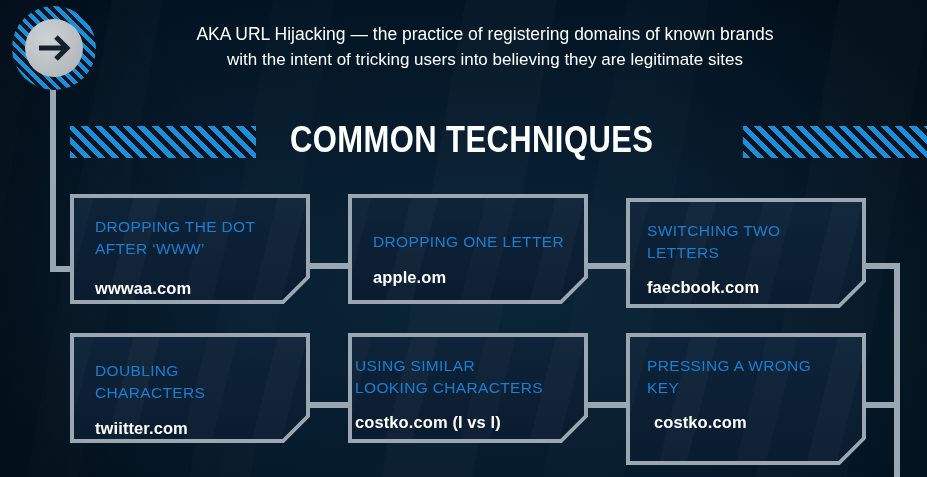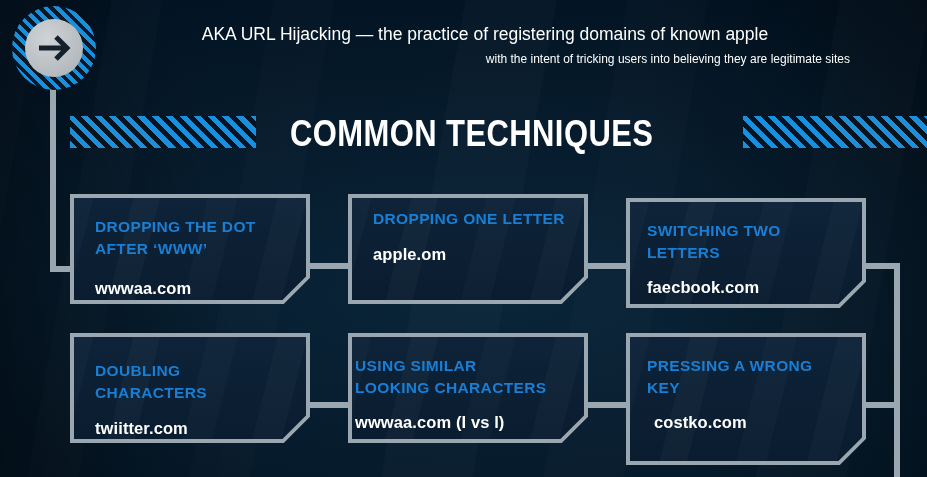--- a/index.html
+++ b/index.html
@@ -39,21 +39,21 @@
         #1a8fdb 0 4px, #0b1722 4px 8px);
   }
   #badge .disc{
     position:absolute;left:13px;top:13px;width:58px;height:58px;border-radius:50%;
     background:radial-gradient(circle at 38% 34%, #cfd3d6 0%, #b9bec2 60%, #a9aeb3 100%);
   }
   #badge svg{position:absolute;left:13px;top:13px;}
 
   
   #titlerow{position:absolute;left:0;top:116px;width:927px;height:42px;z-index:4;
-            display:flex;align-items:flex-start;}
+            display:flex;align-items:flex-end;}
   .stripebar{
     height:32px;
     background:repeating-linear-gradient(45deg,
         #1a8fdb 0 5px, #07131e 5px 10px);
   }
   #bar-left{width:218px;margin-left:70px;}
   #bar-right{width:216px;margin-left:31px;}
   #maintitle{
     flex:0 0 auto;margin-left:34px;
     color:#ffffff;font-size:36px;line-height:36px;font-weight:bold;
@@ -90,21 +90,21 @@
         0 0, 100% 0, 100% calc(100% - 26px), calc(100% - 26px) 100%, 0 100%,
         0 4px, 4px 4px, 4px calc(100% - 4px), calc(100% - 27.6px) calc(100% - 4px),
         calc(100% - 4px) calc(100% - 27.6px), calc(100% - 4px) 4px, 0 4px);
     clip-path:polygon(
         0 0, 100% 0, 100% calc(100% - 26px), calc(100% - 26px) 100%, 0 100%,
         0 4px, 4px 4px, 4px calc(100% - 4px), calc(100% - 27.6px) calc(100% - 4px),
         calc(100% - 4px) calc(100% - 27.6px), calc(100% - 4px) 4px, 0 4px);
   }
   .card .content{position:absolute;inset:0;padding:22px 18px 0 25px;}
   .card .heading{
-    color:#1a7fd4;font-size:15.5px;font-weight:bold;line-height:1.42;
+    color:#1a7fd4;font-size:15.5px;font-weight:normal;line-height:1.42;
     letter-spacing:0.35px;text-transform:uppercase;
     white-space:pre-line;
   }
   .card .example{
     color:#ffffff;font-size:16.5px;font-weight:bold;line-height:1.2;
     margin-top:19px;letter-spacing:0.1px;
   }
   .card.indent .example{margin-left:7px;}
   .card.tight .example{margin-top:14px;}
 </style>
@@ -121,22 +121,22 @@
         <line x1="14" y1="29" x2="42" y2="29"></line>
         <polyline points="31,18 42,29 31,40" stroke-linejoin="miter"></polyline>
       </g>
     </svg>
   </div>
 
   <div class="conn" style="left:50px;top:78px;width:6px;height:194px;"></div>
   <div class="conn" style="left:50px;top:266px;width:30px;height:6px;"></div>
 
   <div style="position:absolute;left:120px;top:22px;width:730px;text-align:center;z-index:4;">
-    <div style="color:#ffffff;font-size:17.5px;line-height:25px;">AKA URL Hijacking — the practice of registering domains of known apple</div>
-    <div style="color:#ffffff;font-size:12px;line-height:25px;text-align:right;">with the intent of tricking users into believing they are legitimate sites</div>
+    <div style="color:#ffffff;font-size:17.5px;line-height:25px;">AKA URL Hijacking — the practice of registering domains of known brands</div>
+    <div style="color:#ffffff;font-size:17px;line-height:25px;">with the intent of tricking users into believing they are legitimate sites</div>
   </div>
 
   <div id="titlerow">
     <div id="bar-left" class="stripebar"></div>
     <div id="maintitle">COMMON TECHNIQUES</div>
     <div id="bar-right" class="stripebar"></div>
   </div>
 
   <div class="conn" style="left:308px;top:263px;width:44px;height:6px;"></div>
   <div class="conn" style="left:586px;top:263px;width:44px;height:6px;"></div>
@@ -154,21 +154,21 @@
     <div class="content">
       <div class="heading">DROPPING THE DOT
 AFTER ‘WWW’</div>
       <div class="example">wwwaa.com</div>
     </div>
   </div>
 
   <div class="card" style="left:348px;top:194px;width:240px;height:110px;">
     <div class="inner"></div>
     <div class="frame"></div>
-    <div class="content" style="padding-top:14px;">
+    <div class="content" style="padding-top:37px;">
       <div class="heading">DROPPING ONE LETTER</div>
       <div class="example" style="margin-top:15px;">apple.om</div>
     </div>
   </div>
 
   <div class="card tight" style="left:626px;top:198px;width:240px;height:110px;">
     <div class="inner"></div>
     <div class="frame"></div>
     <div class="content" style="padding-left:21px;">
       <div class="heading">SWITCHING TWO
@@ -185,21 +185,21 @@
       <div class="example" style="margin-top:15px;">twiitter.com</div>
     </div>
   </div>
 
   <div class="card tight" style="left:348px;top:333px;width:240px;height:110px;">
     <div class="inner"></div>
     <div class="frame"></div>
     <div class="content" style="padding-left:7px;">
       <div class="heading">USING SIMILAR
 LOOKING CHARACTERS</div>
-      <div class="example">wwwaa.com (I vs l)</div>
+      <div class="example">costko.com (I vs l)</div>
     </div>
   </div>
 
   <div class="card tight indent" style="left:626px;top:333px;width:240px;height:132px;">
     <div class="inner"></div>
     <div class="frame"></div>
     <div class="content" style="padding-left:21px;">
       <div class="heading">PRESSING A WRONG
 KEY</div>
       <div class="example">costko.com</div>

